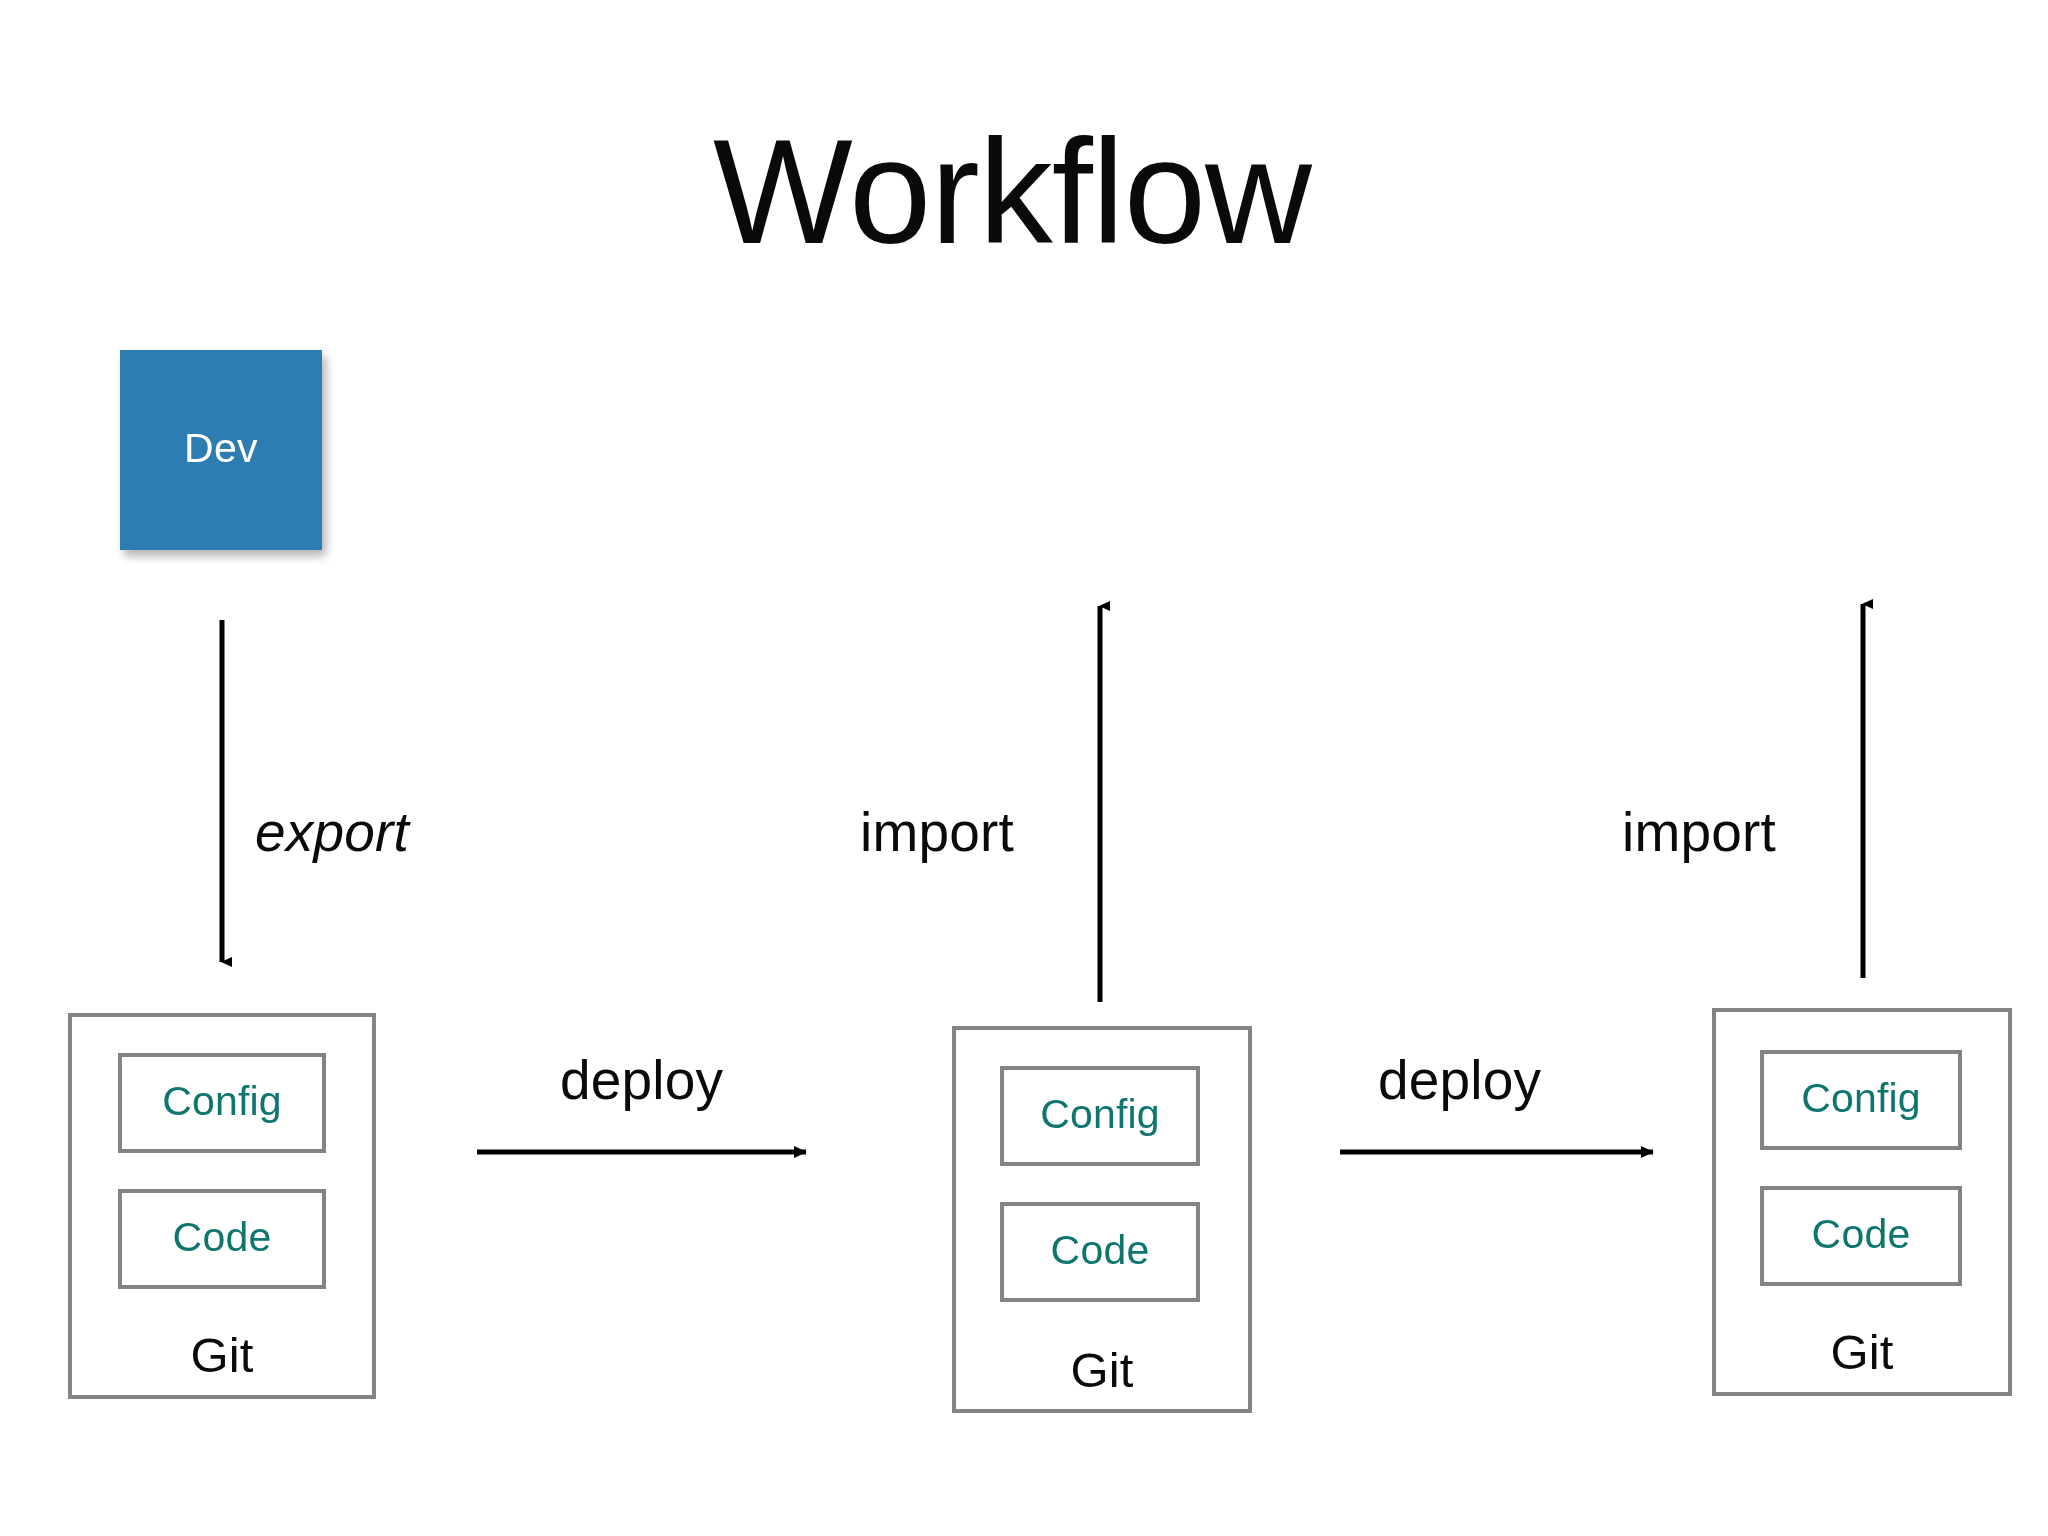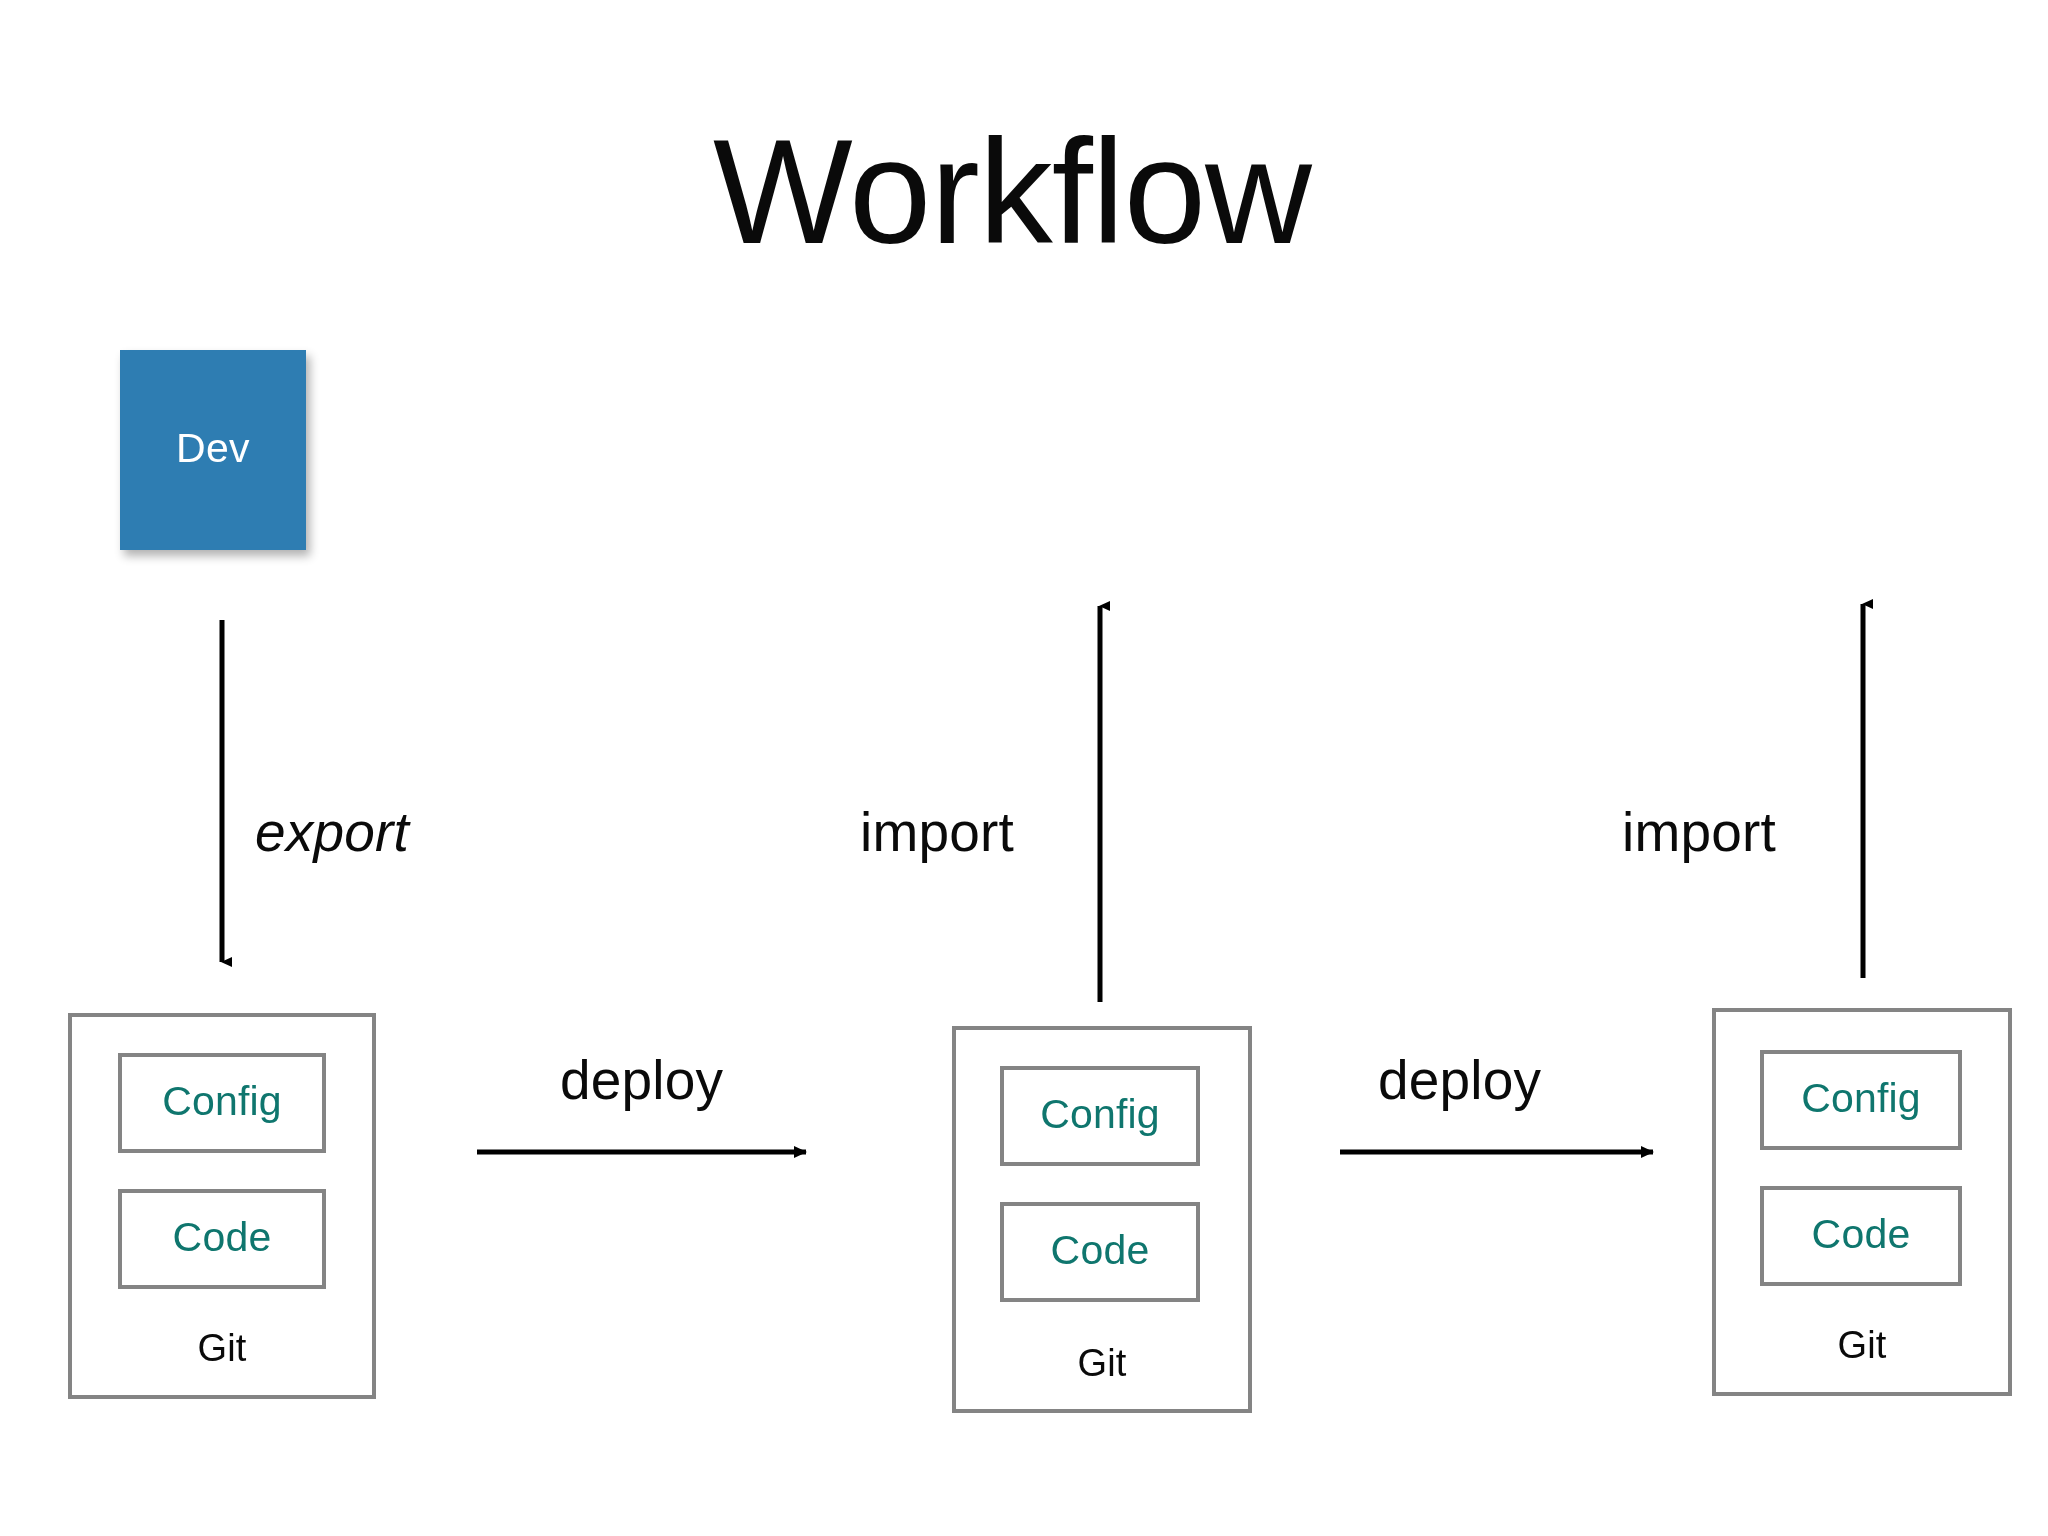--- a/index.html
+++ b/index.html
@@ -31,21 +31,21 @@
     line-height: 1.0;
     font-weight: 300;
     letter-spacing: -1px;
     color: #0a0a0a;
     transform: translateX(-12px);
   }
 
   
   .env-box {
     position: absolute;
-    width: 186px;
+    width: 202px;
     height: 200px;
     background: #2e7db2;
     box-shadow: 4px 6px 9px rgba(0,0,0,0.30);
     display: flex;
     align-items: center;
     justify-content: center;
   }
   .env-label {
     color: #ffffff;
     font-size: 41px;
@@ -82,21 +82,21 @@
     font-weight: 300;
     color: #0f766e;
     letter-spacing: 0.2px;
     margin-top: -3px;
   }
   .git-name {
     position: absolute;
     left: 0;
     width: 100%;
     text-align: center;
-    font-size: 38px;
+    font-size: 49px;
     font-weight: 300;
     color: #0a0a0a;
     letter-spacing: 0.2px;
   }
 
   
   #git-dev .art-config { left: 46px; top: 36px;  width: 208px; height: 100px; }
   #git-dev .art-code   { left: 46px; top: 172px; width: 208px; height: 100px; }
   #git-dev .git-name   { top: 310px; }
 

